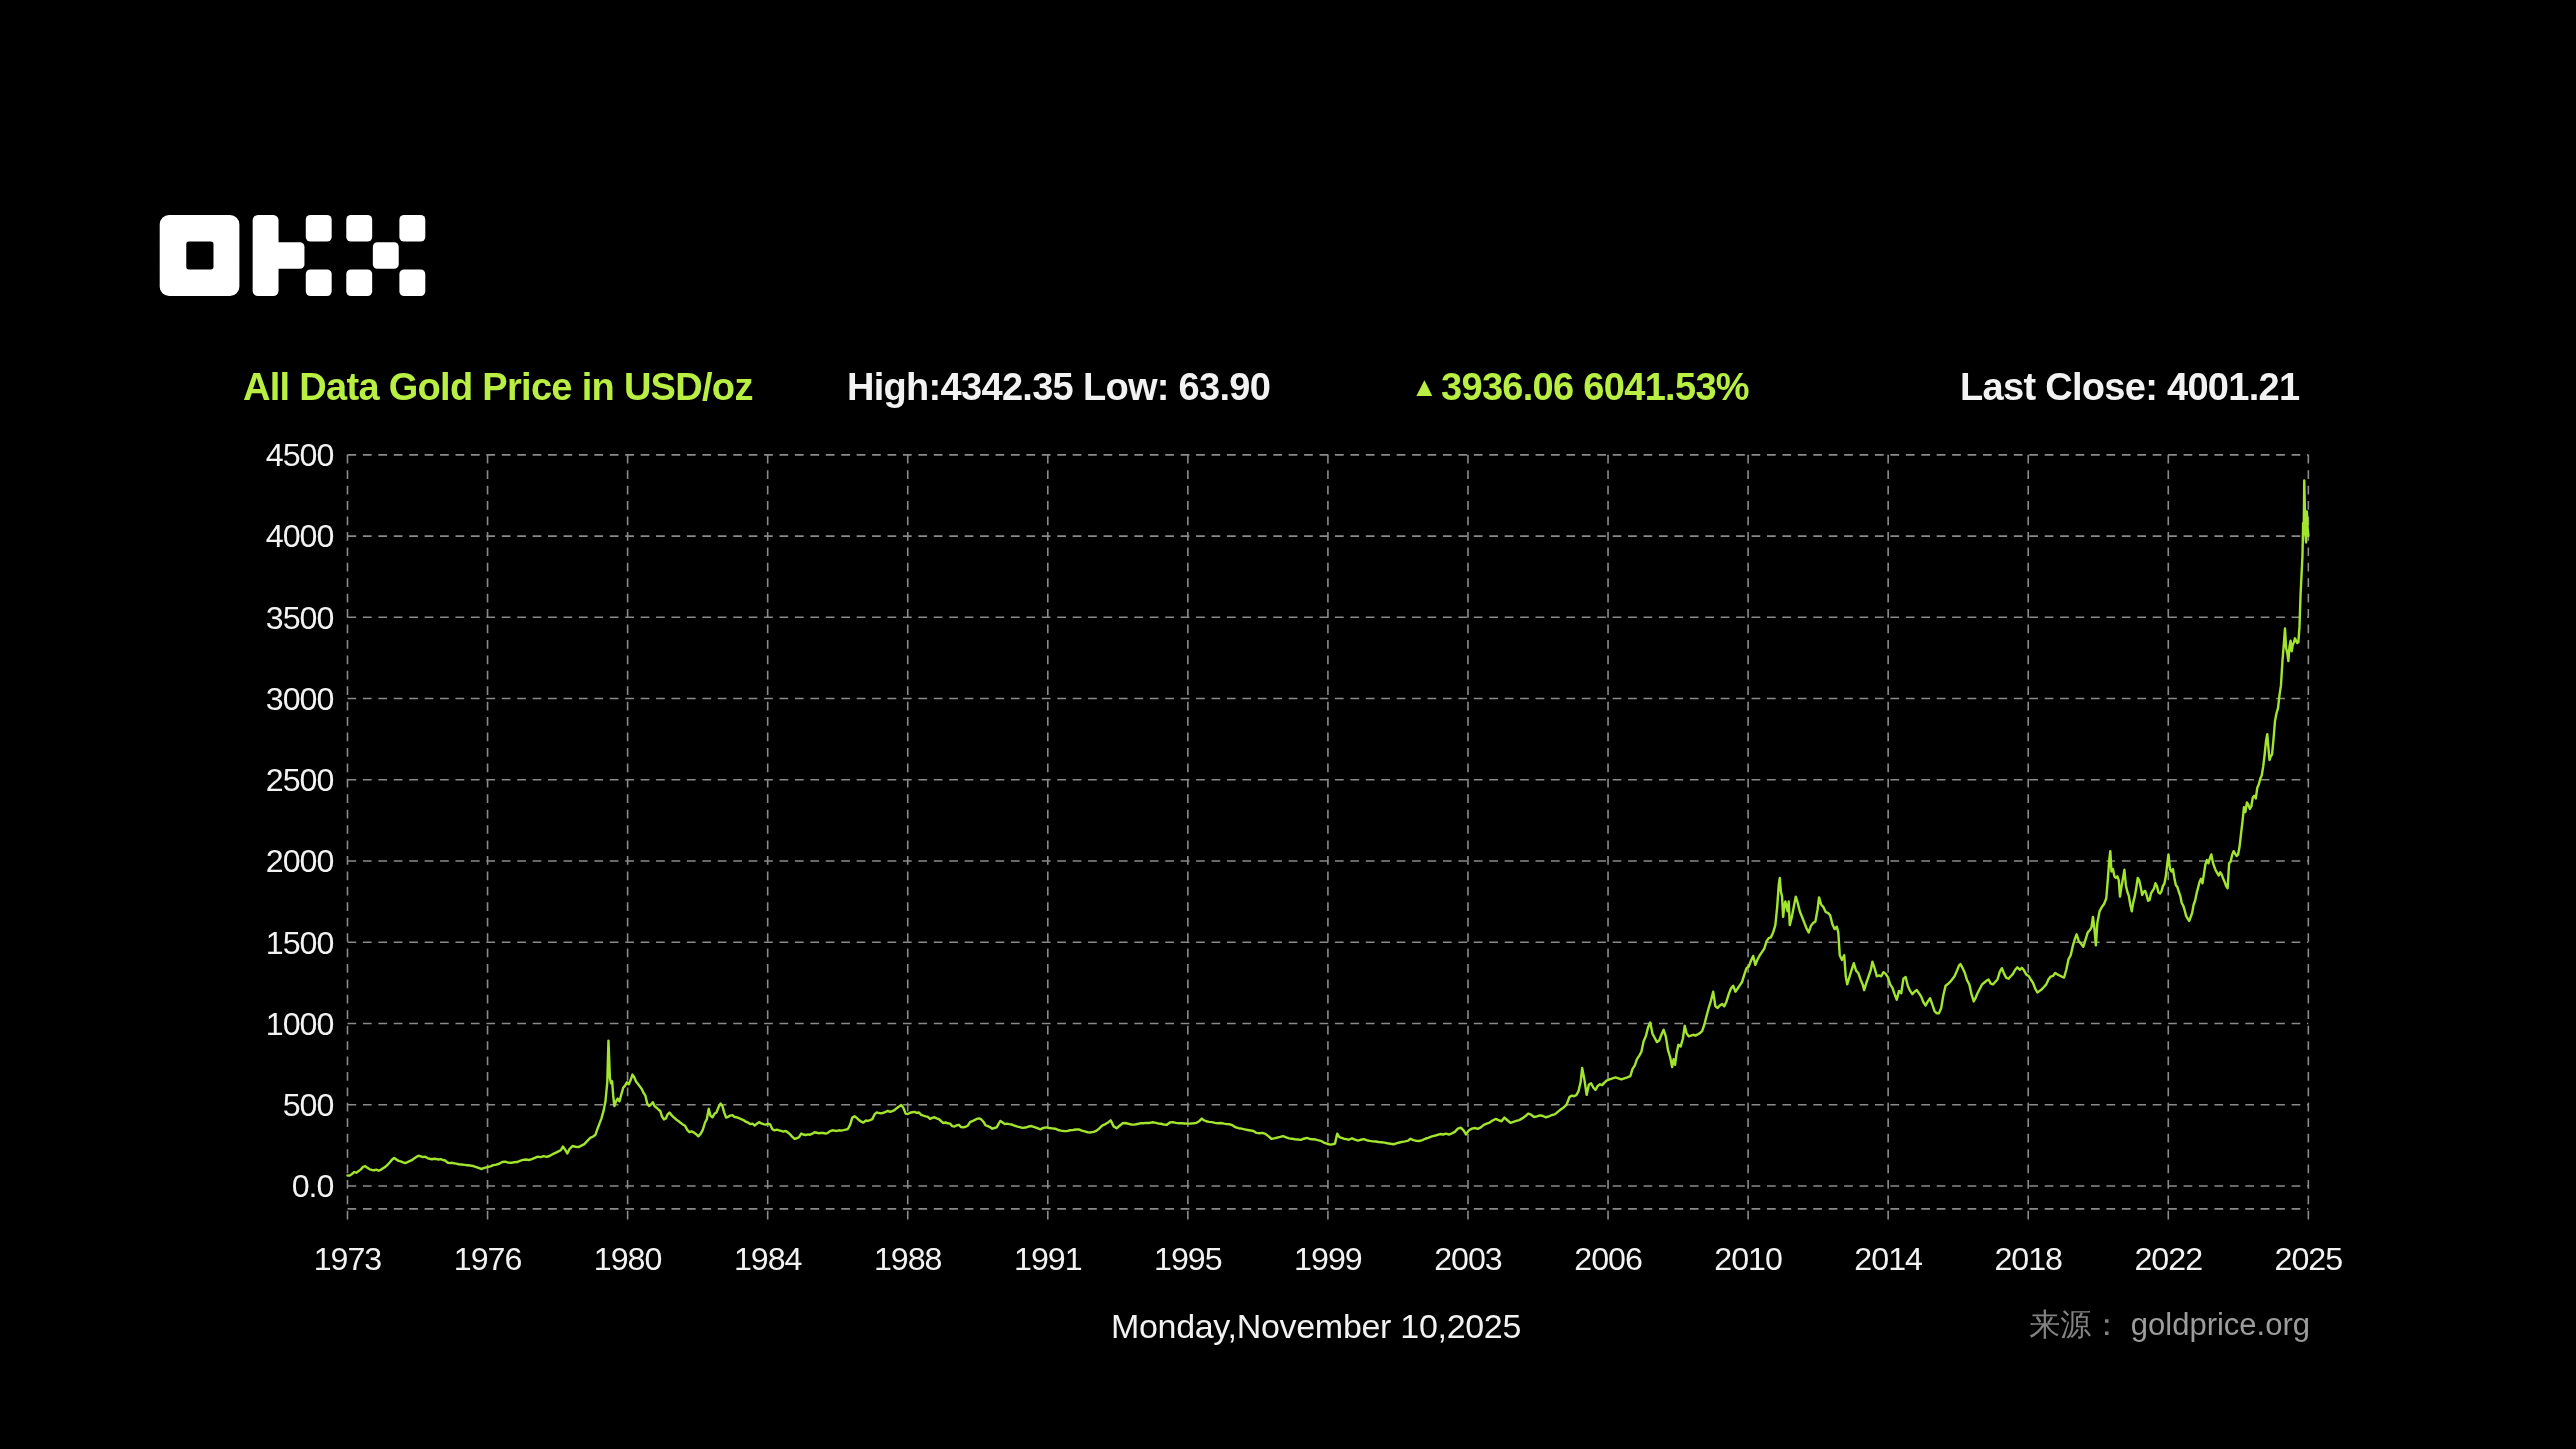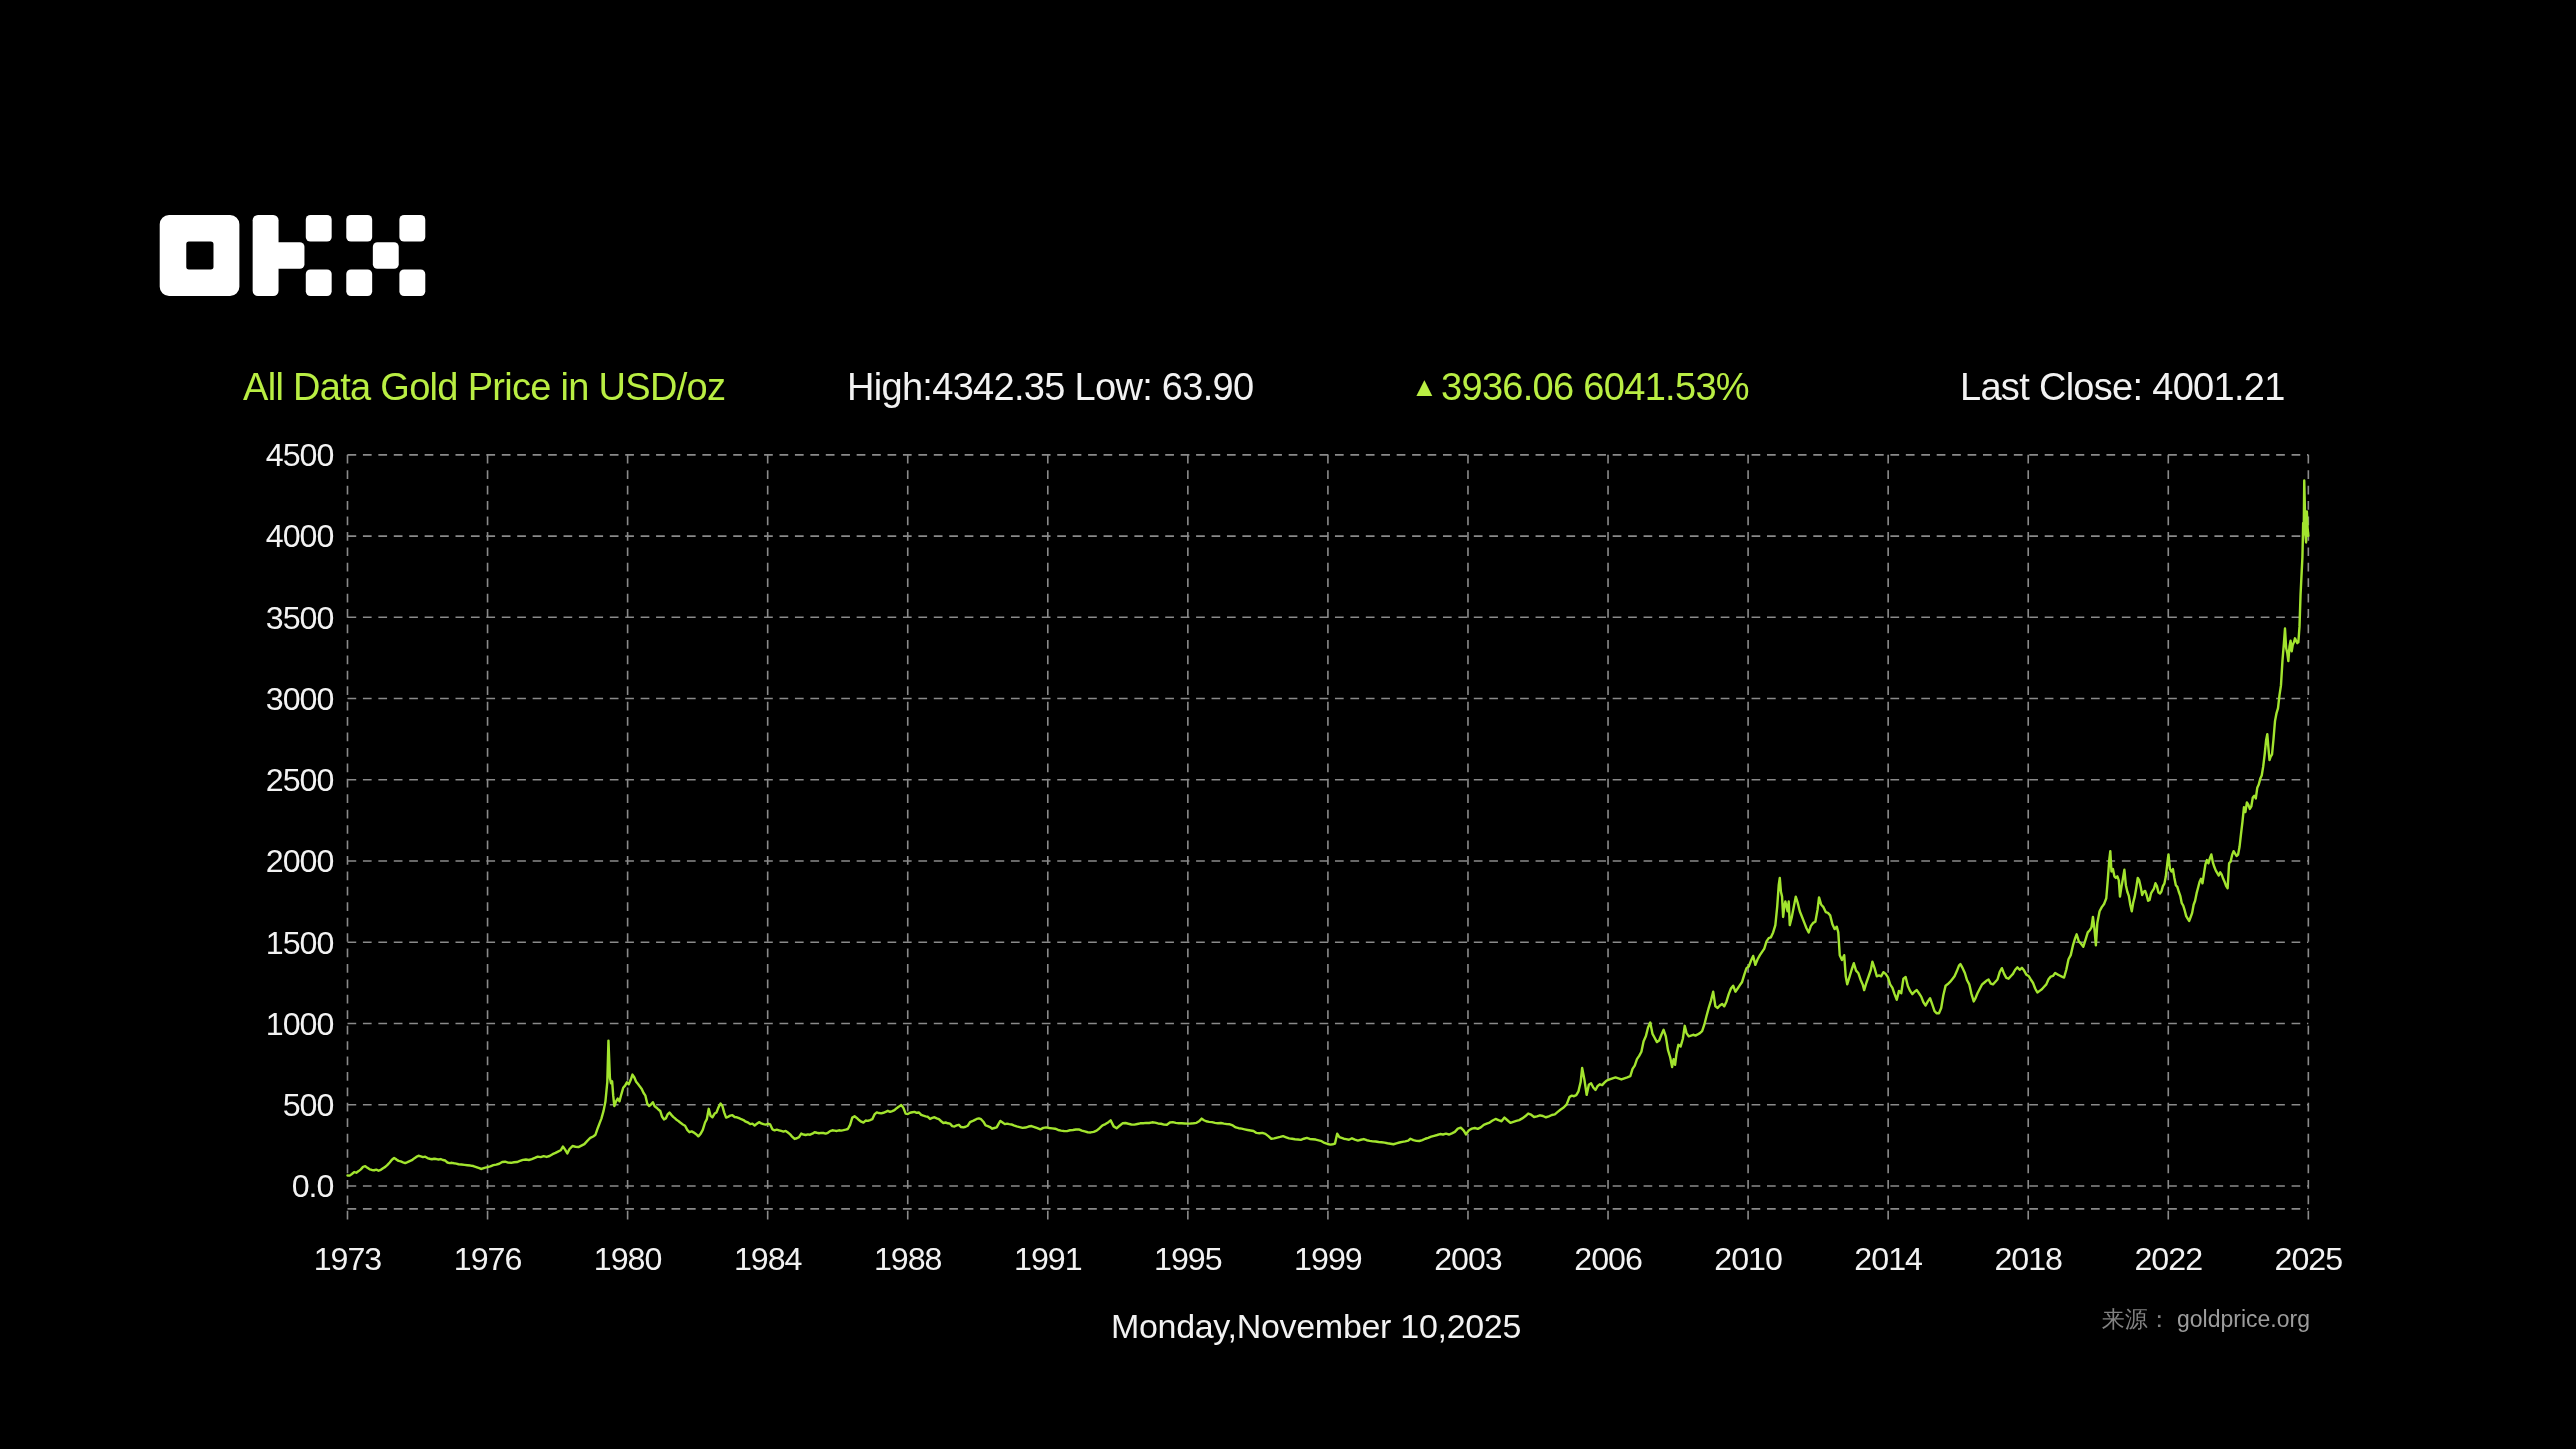--- a/index.html
+++ b/index.html
@@ -1,34 +1,34 @@
 <!DOCTYPE html>
 <html style="font-size:10.7px"><head>
 <meta charset="utf-8">
 <style>
   html,body{margin:0;padding:0;background:#000;}
   body{width:2576px;height:1449px;position:relative;overflow:hidden;
        font-family:"Liberation Sans","DejaVu Sans",sans-serif;}
   .abs{position:absolute;}
   #logo{left:159px;top:215px;width:267px;height:81px;}
-  .hdr{top:366px;font-size:38px;font-weight:400;letter-spacing:-0.7px;white-space:nowrap;
+  .hdr{top:366px;font-size:38px;font-weight:700;letter-spacing:-0.7px;white-space:nowrap;
        color:var(--white);}
   #title{left:243px;color:var(--green_text);}
   #highlow{left:847px;}
   #change{left:1411px;color:var(--green_text);}
   #change .arrow{font-size:27px;vertical-align:4px;margin-right:4px;}
   #lastclose{left:1960px;}
   #chart{left:0;top:0;width:2576px;height:1449px;}
   .grid{stroke:var(--grid);stroke-width:2.4;stroke-dasharray:13 10;fill:none;}
   .price{stroke:var(--line_green);stroke-width:3.6;fill:none;
          stroke-linejoin:round;stroke-linecap:round;}
   .ylab,.xlab{fill:var(--white);font-size:48px;letter-spacing:-1.5px;font-weight:400;}
   #date{top:1307px;left:0;width:2632px;text-align:center;font-size:34px;
         color:var(--white);letter-spacing:-0.3px;}
-  #source{top:1304px;right:266px;font-size:23px;white-space:nowrap;}
+  #source{top:1304px;right:266px;font-size:31px;white-space:nowrap;}
   #source .lbl{color:var(--muted_dim);}
   #source .name{color:var(--muted);}
 </style>
 </head>
 <body style="--background: #000000; --green_text: #b9ee43; --line_green: #a2e42e; --white: #f2f2f2; --grid: #8a8a8a; --muted: #9c9c9c; --muted_dim: #828282;">
 
 <div class="abs" id="logo">
   <svg viewBox="0 0 400 122" width="267" height="81" role="img" aria-label="OKX">
     <g fill="#ffffff">
 

